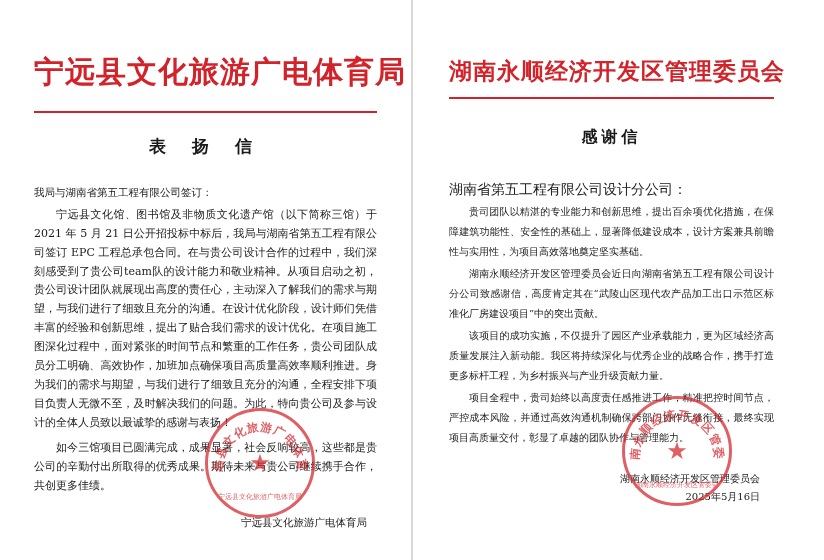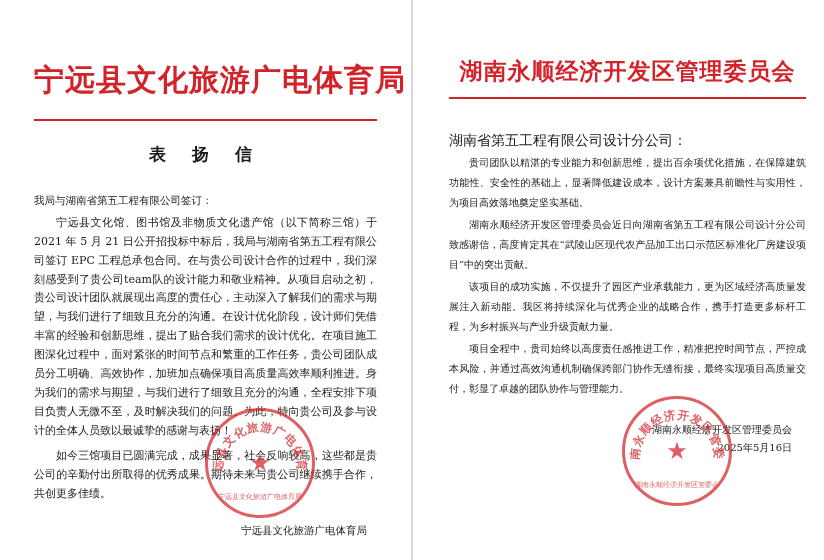--- a/index.html
+++ b/index.html
@@ -22,31 +22,31 @@
   }
   .letter {
     position: relative;
     background: #ffffff;
     box-sizing: border-box;
     overflow: hidden;
   }
   .letter-left {
     width: 411px;
     height: 560px;
-    padding: 38px 34px 10px 34px;
+    padding: 30px 34px 10px 34px;
   }
   .divider {
     width: 2px;
     height: 560px;
     background: #d8d8d4;
   }
   .letter-right {
     width: 411px;
     height: 560px;
-    padding: 30px 18px 10px 36px;
+    padding: 30px 50px 10px 36px;
   }
 
   
   .org-title {
     text-align: center;
     color: #d2232a;
     font-family: "DejaVu Serif", "Liberation Serif", serif;
     font-weight: bold;
     letter-spacing: 2px;
     white-space: nowrap;
@@ -208,20 +208,21 @@
       <div class="seal-bottom">宁远县文化旅游广电体育局</div>
     </div>
   </div>
 
   <div class="divider"></div>
 
   <div class="letter letter-right">
     <div class="org-title org-title-right">湖南永顺经济开发区管理委员会</div>
     <div class="rule rule-right"></div>
 
+    <div class="doc-title doc-title-right">感谢信</div>
 
     <div class="salutation salutation-right">湖南省第五工程有限公司设计分公司：</div>
 
     <div class="body-text body-right">
       <p>贵司团队以精湛的专业能力和创新思维，提出百余项优化措施，在保障建筑功能性、安全性的基础上，显著降低建设成本，设计方案兼具前瞻性与实用性，为项目高效落地奠定坚实基础。</p>
       <p>湖南永顺经济开发区管理委员会近日向湖南省第五工程有限公司设计分公司致感谢信，高度肯定其在“武陵山区现代农产品加工出口示范区标准化厂房建设项目”中的突出贡献。</p>
       <p>该项目的成功实施，不仅提升了园区产业承载能力，更为区域经济高质量发展注入新动能。我区将持续深化与优秀企业的战略合作，携手打造更多标杆工程，为乡村振兴与产业升级贡献力量。</p>
       <p>项目全程中，贵司始终以高度责任感推进工作，精准把控时间节点，严控成本风险，并通过高效沟通机制确保跨部门协作无缝衔接，最终实现项目高质量交付，彰显了卓越的团队协作与管理能力。</p>
     </div>
 

